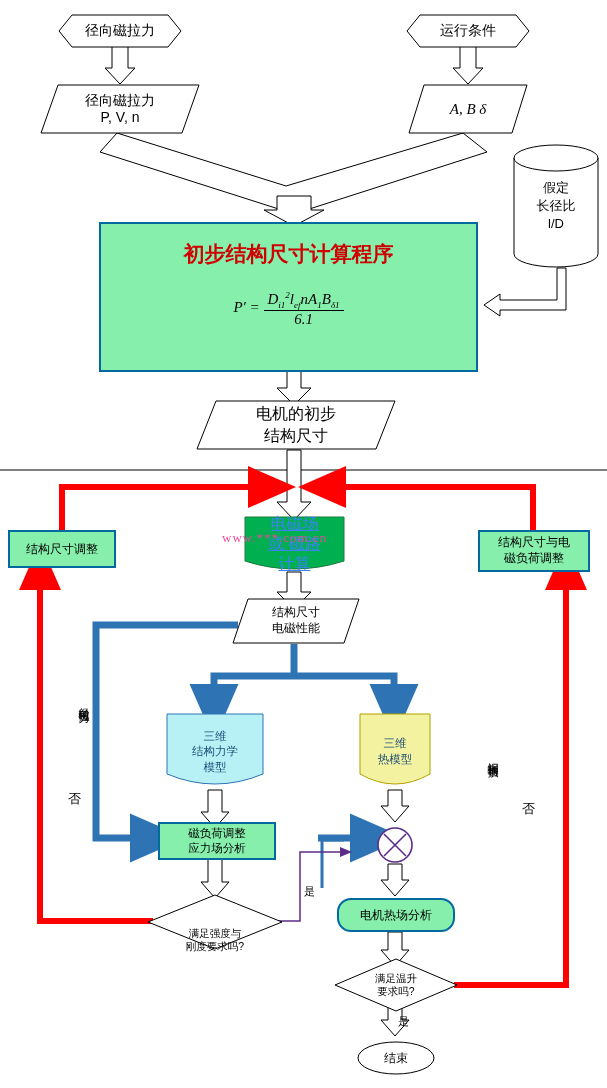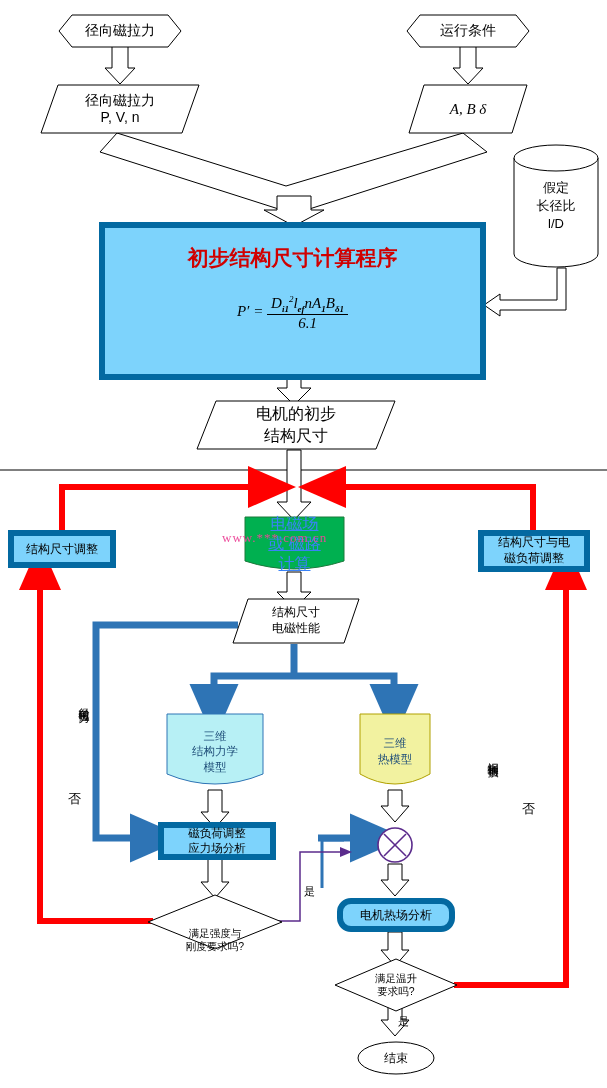--- a/index.html
+++ b/index.html
@@ -1,28 +1,28 @@
 <!DOCTYPE html>
 <html><head>
 <meta charset="utf-8">
 <style>
   html,body{margin:0;padding:0;background:#ffffff;}
   body{width:607px;height:1088px;position:relative;font-family:"Liberation Sans","DejaVu Sans",sans-serif;color:#000;}
   #canvas{position:absolute;left:0;top:0;width:607px;height:1088px;}
   .node{position:absolute;box-sizing:border-box;display:flex;align-items:center;justify-content:center;text-align:center;line-height:1.25;}
   .txt{white-space:pre-line;}
   svg.layer{position:absolute;left:0;top:0;width:607px;height:1088px;pointer-events:none;}
-  .rect{border:6px solid #0369a1;background:#7dd3fc;}
+  .rect{border:2px solid #0369a1;background:#86efac;}
   .wm{position:absolute;color:#ec4899;font-size:13px;letter-spacing:1px;font-family:Liberation Serif, serif;opacity:.95;}
   .red-title{color:#d00000;font-size:21px;font-weight:bold;}
   .formula{font-family:"Liberation Serif","DejaVu Serif",serif;font-style:italic;font-size:15px;}
   .frac{display:inline-block;text-align:center;vertical-align:middle;}
   .frac .num{display:block;padding:0 4px;border-bottom:1px solid #000;}
   .frac .den{display:block;padding:0 4px;}
-  sub{font-size:9px;font-weight:bold;}
+  sub{font-size:9px;}
   sup{font-size:9px;}
   .vtxt{writing-mode:vertical-rl;text-orientation:upright;font-size:11px;line-height:1.1;letter-spacing:1px;}
 </style>
 </head>
 <body>
 
 <div id="canvas">
 
   <svg class="layer" viewBox="0 0 607 1088">
     <defs>

